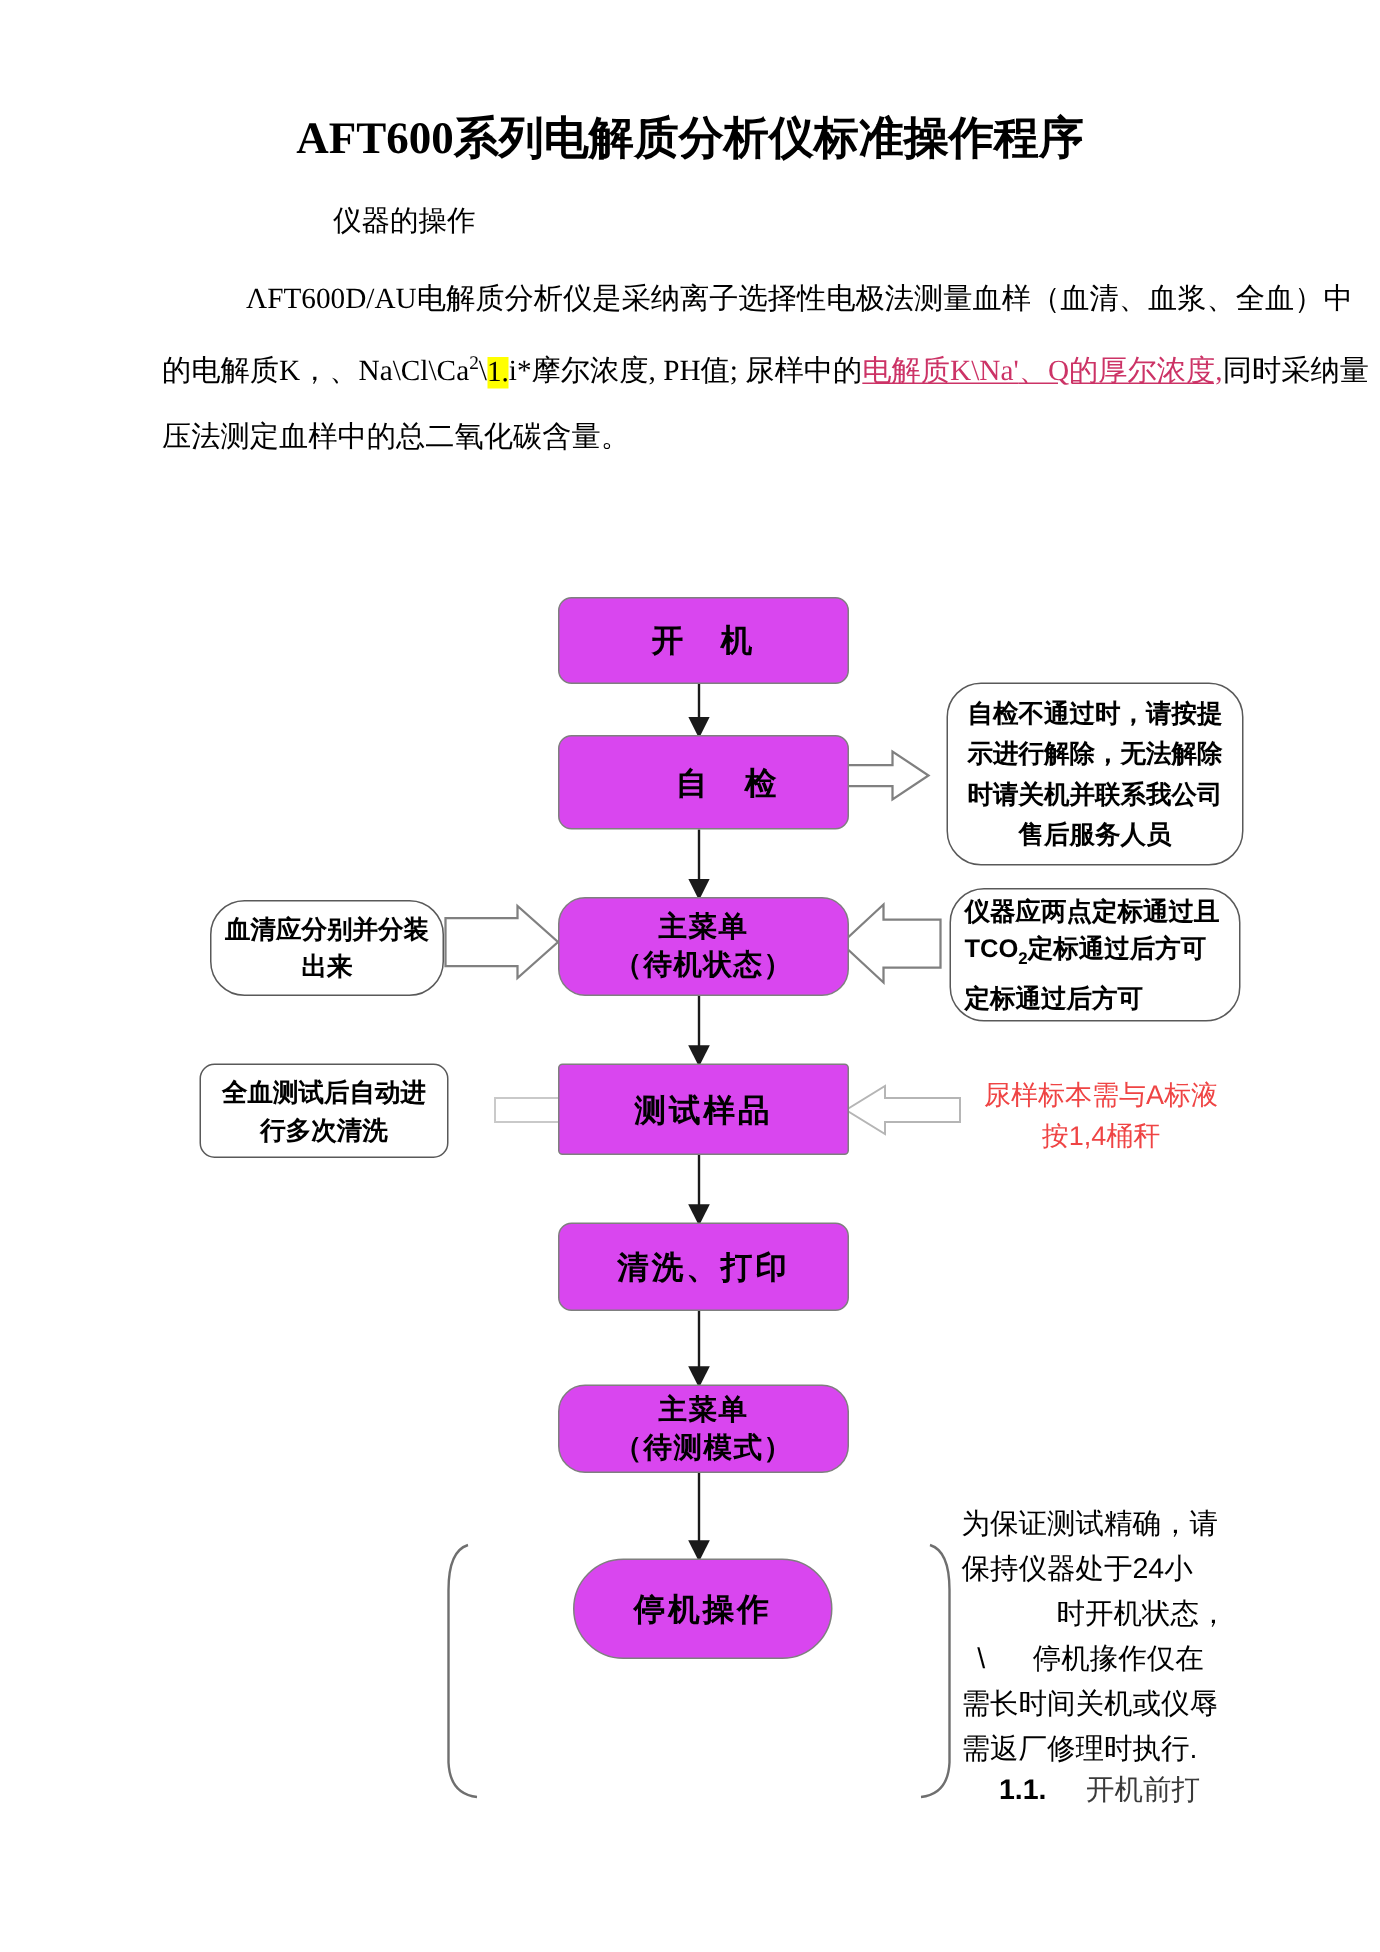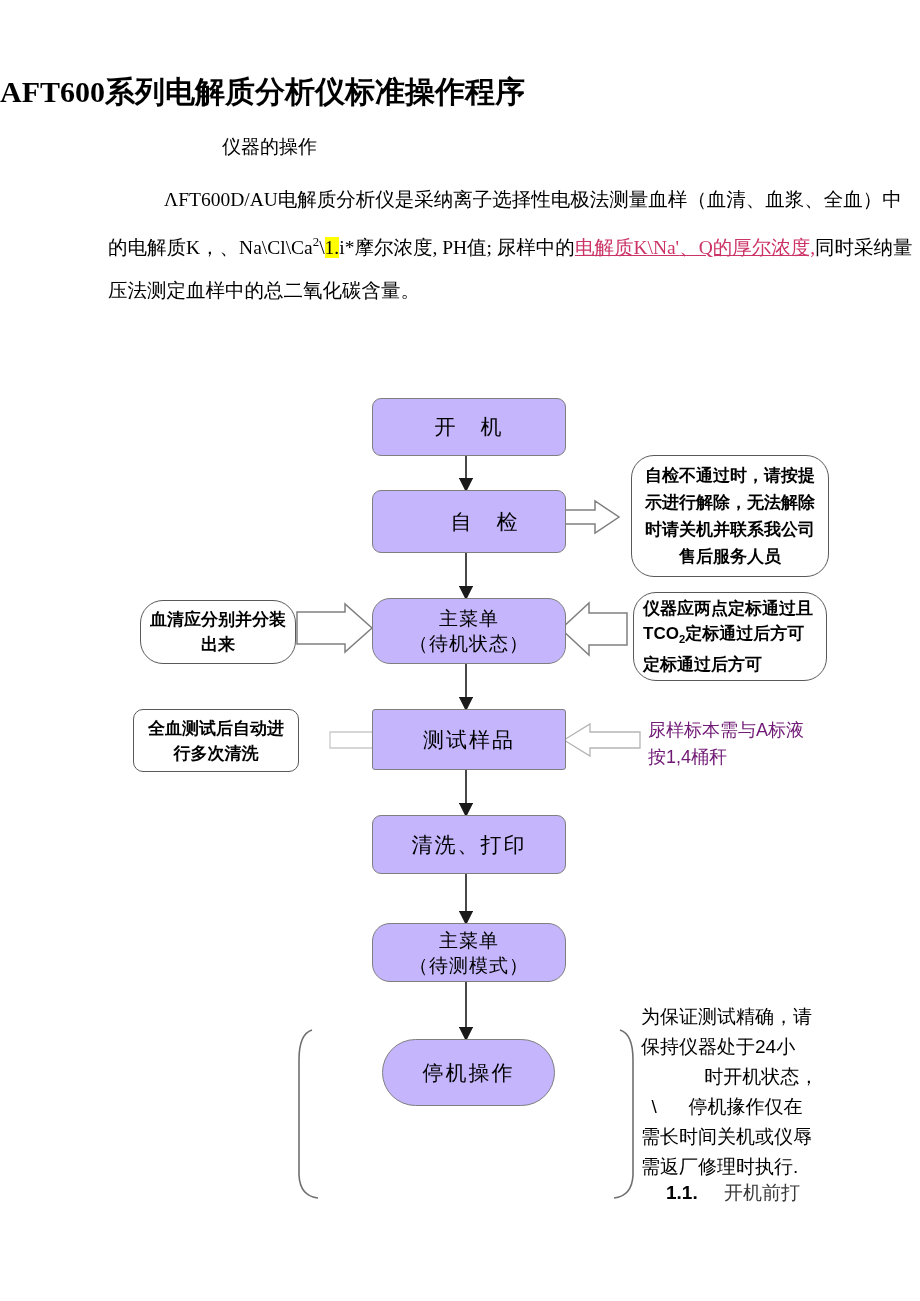--- a/index.html
+++ b/index.html
@@ -22,20 +22,21 @@
     width: 920px;
     height: 1301px;
   }
 
   
   .doc-title {
     position: absolute;
     left: 0;
     top: 72px;
     width: 920px;
+    text-align: center;
     font-size: 30px;
     font-weight: bold;
     letter-spacing: 0px;
     font-family: "Liberation Serif", "DejaVu Serif", serif;
   }
 
   .subtitle {
     position: absolute;
     left: 222px;
     top: 134px;
@@ -63,28 +64,28 @@
   .sup { font-size: 0.66em; vertical-align: super; }
   .sub { font-size: 0.66em; vertical-align: sub; }
 
   
   .fc { position: absolute; left: 0; top: 0; width: 920px; height: 1301px; }
 
   .node {
     position: absolute;
     box-sizing: border-box;
     border: 1.4px solid #7f7f7f;
-    background: #c4b5fd;
+    background: #d946ef;
     display: flex;
     flex-direction: column;
     align-items: center;
     justify-content: center;
     text-align: center;
     font-family: "Liberation Sans", "DejaVu Sans", sans-serif;
-    font-weight: normal;
+    font-weight: bold;
     color: #000000;
   }
   .node.round { border-radius: 9px; }
   .node.pill  { border-radius: 40px; }
 
   .node .l1 { display: block; }
   .node .l2 { display: block; }
 
   
   .main-node { font-size: 21px; letter-spacing: 2px; }
@@ -108,22 +109,22 @@
     border-radius: 23px;
   }
   .note-box.rect  { border: 1.6px solid #595959; }
   .note-box.round { border: 1.6px solid #595959; border-radius: 10px; }
 
   .plain-note {
     position: absolute;
     font-family: "Liberation Sans", "DejaVu Sans", sans-serif;
     font-size: 17px;
     line-height: 25px;
-    color: #701a75;
-    text-align: left;
+    color: #ef4444;
+    text-align: center;
   }
 
   .free-note {
     position: absolute;
     font-family: "Liberation Sans", "DejaVu Sans", sans-serif;
     font-size: 19px;
     line-height: 30px;
     color: #000000;
   }
   .free-note .ln { display: block; white-space: pre; }

